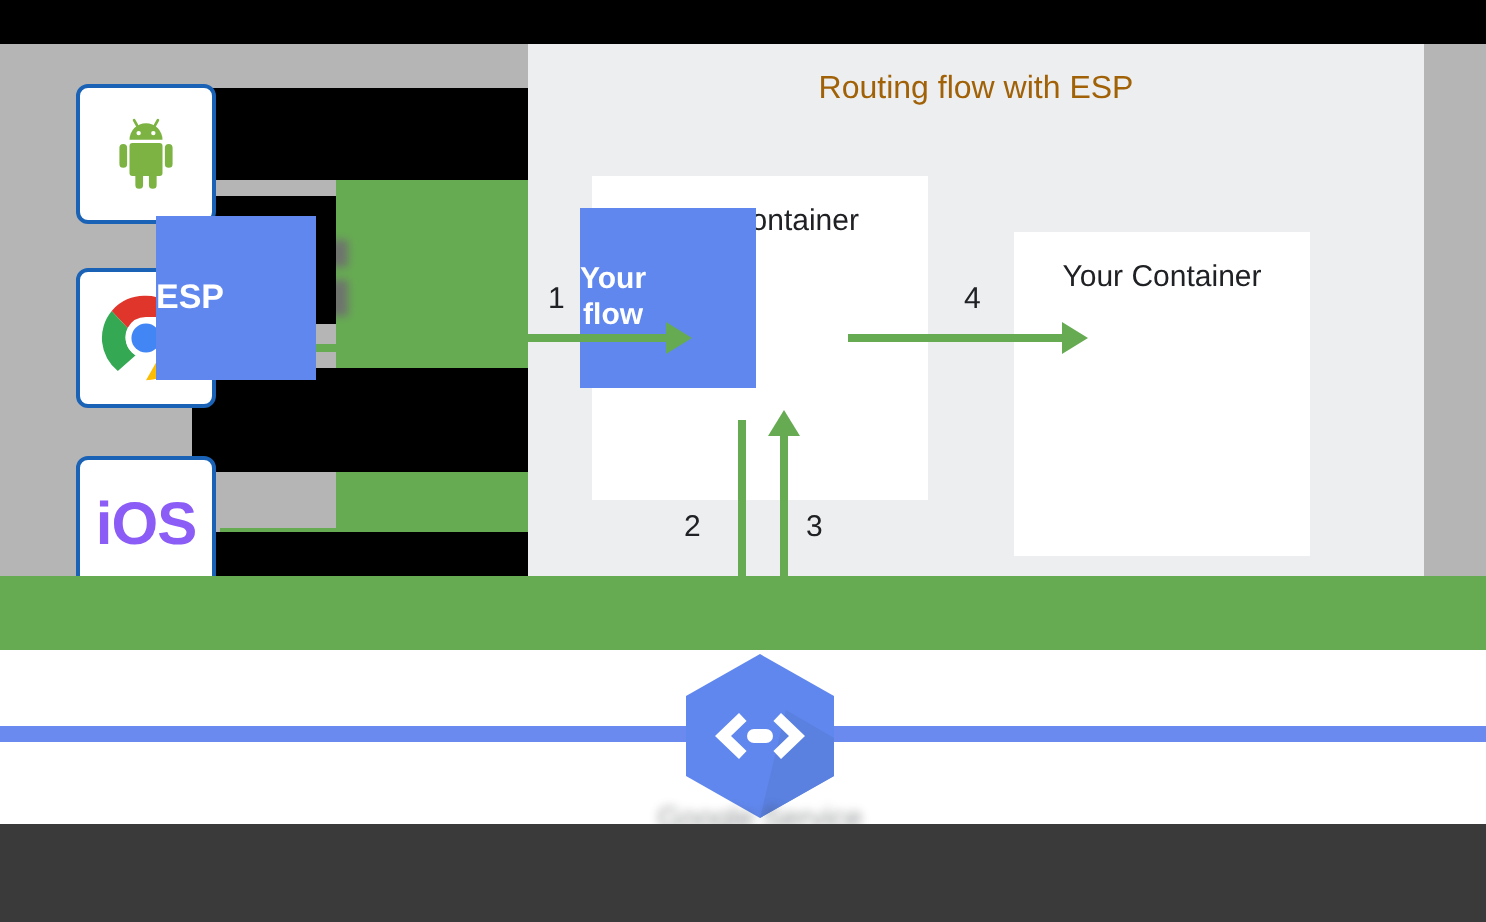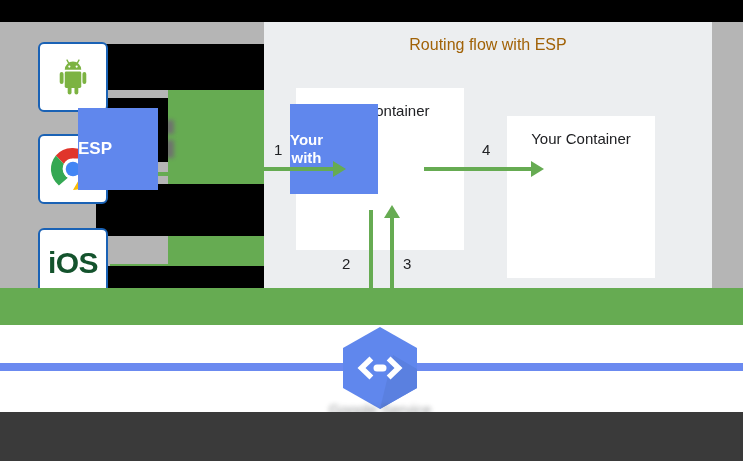--- a/index.html
+++ b/index.html
@@ -90,21 +90,21 @@
     background: #ffffff;
     border: 2px solid #1a62b5;
     border-radius: 6px;
     box-sizing: border-box;
     display: flex; align-items: center; justify-content: center;
   }
   .client-icon.android { left: 38px; top: 42px; }
   .client-icon.chrome  { left: 38px; top: 134px; }
   .client-icon.ios     { left: 38px; top: 228px; }
   .ios-text {
-    font-size: 30px; font-weight: bold; color: #14532d;
+    font-size: 30px; font-weight: bold; color: #8b5cf6;
     letter-spacing: -0.5px;
     font-family: "Liberation Sans", sans-serif;
   }
 
   
   .panel {
     position: absolute; left: 264px; top: 22px;
     width: 448px; height: 266px;
     background: #eceef0;
   }
@@ -256,21 +256,21 @@
     </div>
   </div>
 
   <div class="blue-box esp-box">
     <span>ESP</span>
   </div>
 
   <div class="blue-box your-box">
     <span>
       <span>Your</span><br>
-      <span>with</span>
+      <span>flow</span>
     </span>
   </div>
 
   <div class="arrow-line-h a1-line"></div>
   <div class="arrow-head-r a1-head"></div>
   <div class="arrow-num n1">1</div>
 
   <div class="arrow-line-h a4-line"></div>
   <div class="arrow-head-r a4-head"></div>
   <div class="arrow-num n4">4</div>

